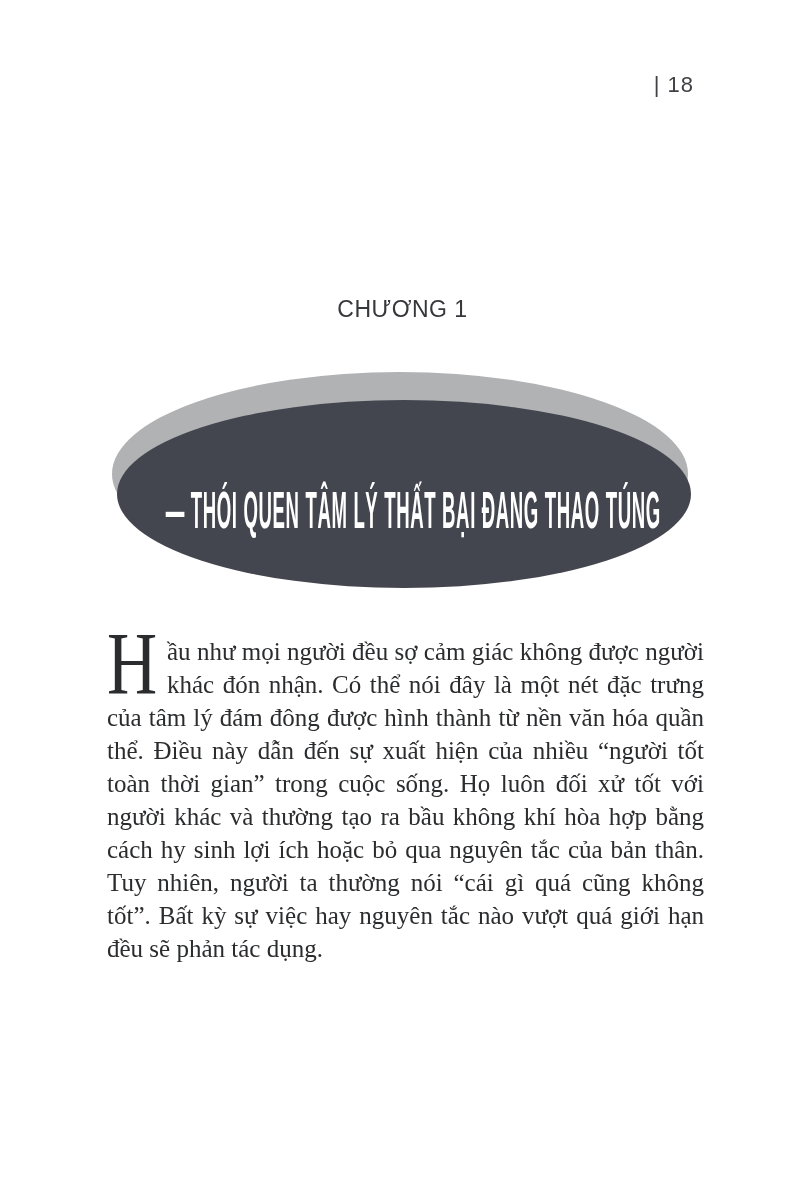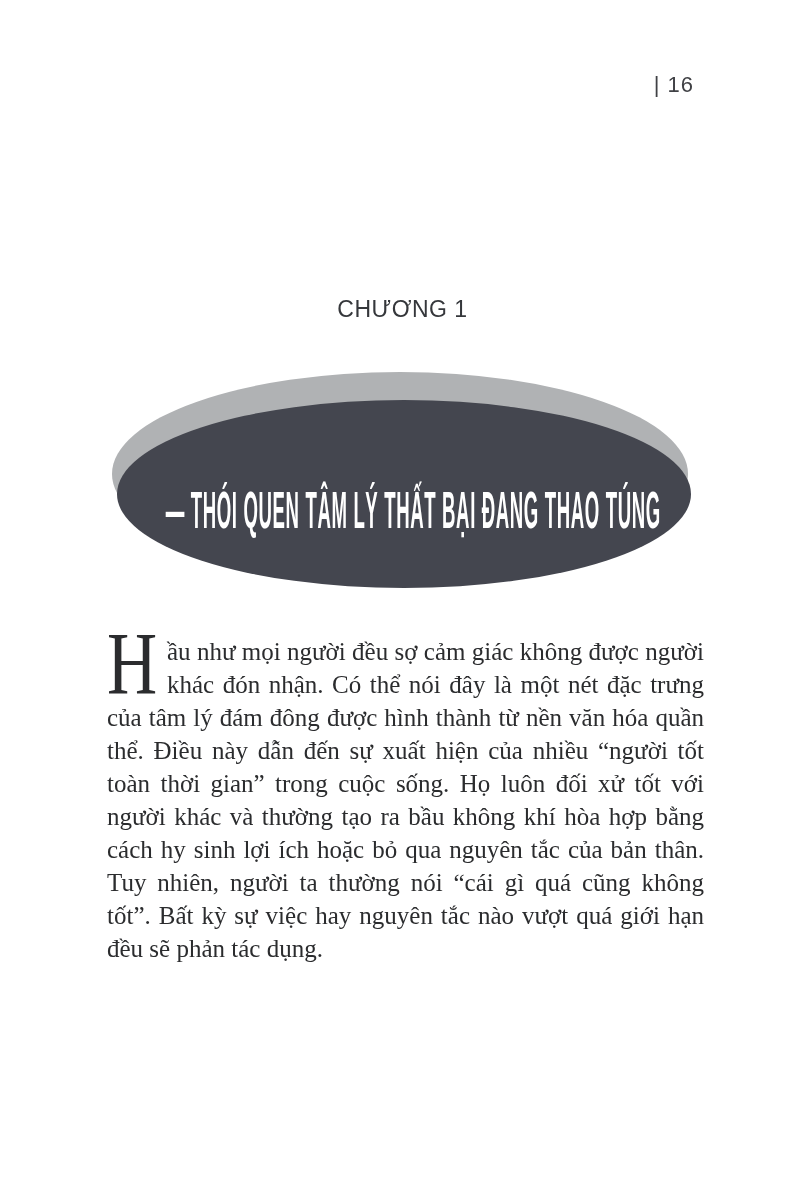--- a/index.html
+++ b/index.html
@@ -94,21 +94,21 @@
     color: #2b2c2e;
     transform: scaleX(0.78);
     transform-origin: 0 0;
   }
 </style>
 </head>
 <body>
 
 <div class="page" style="background: rgb(255, 255, 255);">
 
-  <div class="page-number">| 16</div>
+  <div class="page-number">| 18</div>
 
   <div class="chapter-heading">CHƯƠNG 1</div>
 
   <div class="ellipse-back" style="background: rgb(176, 178, 180);"></div>
 
   <div class="ellipse-front" style="background: rgb(68, 70, 79);"></div>
 
 
   <div class="title-line title-line2" style="color: rgb(255, 255, 255); padding-left: 11px;">
     <span class="squeeze">— THÓI QUEN TÂM LÝ THẤT BẠI ĐANG THAO TÚNG</span>

